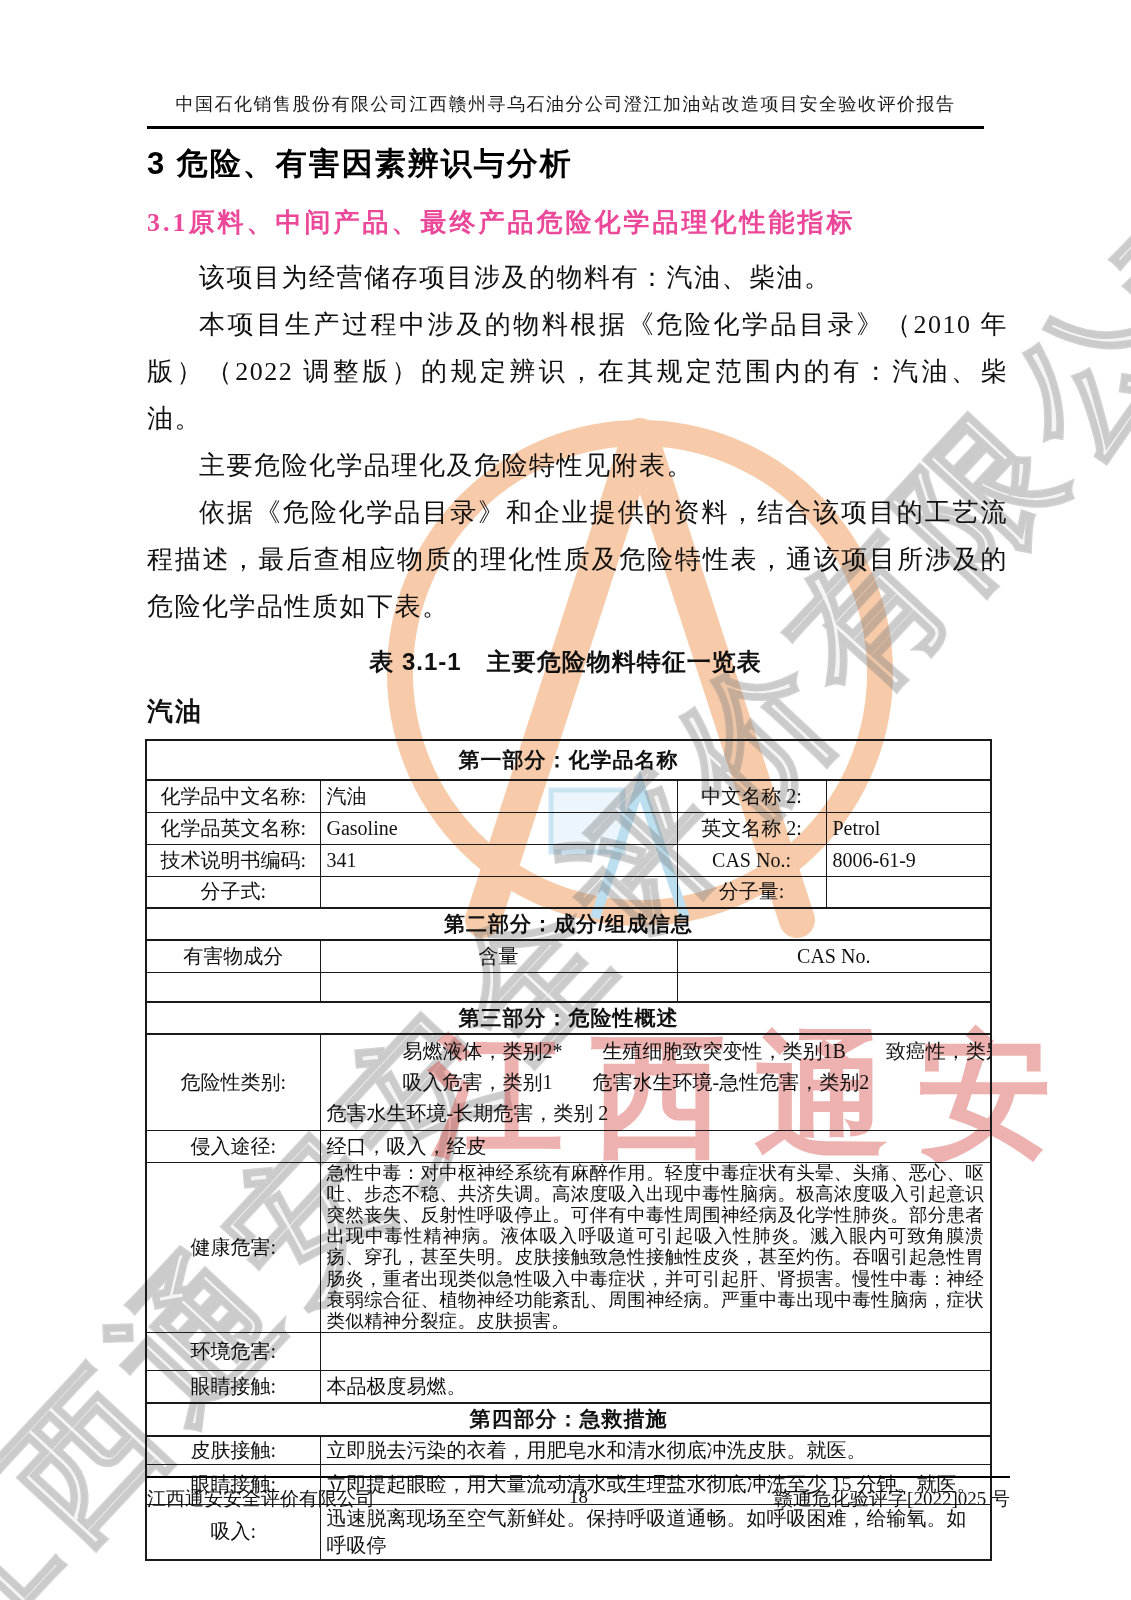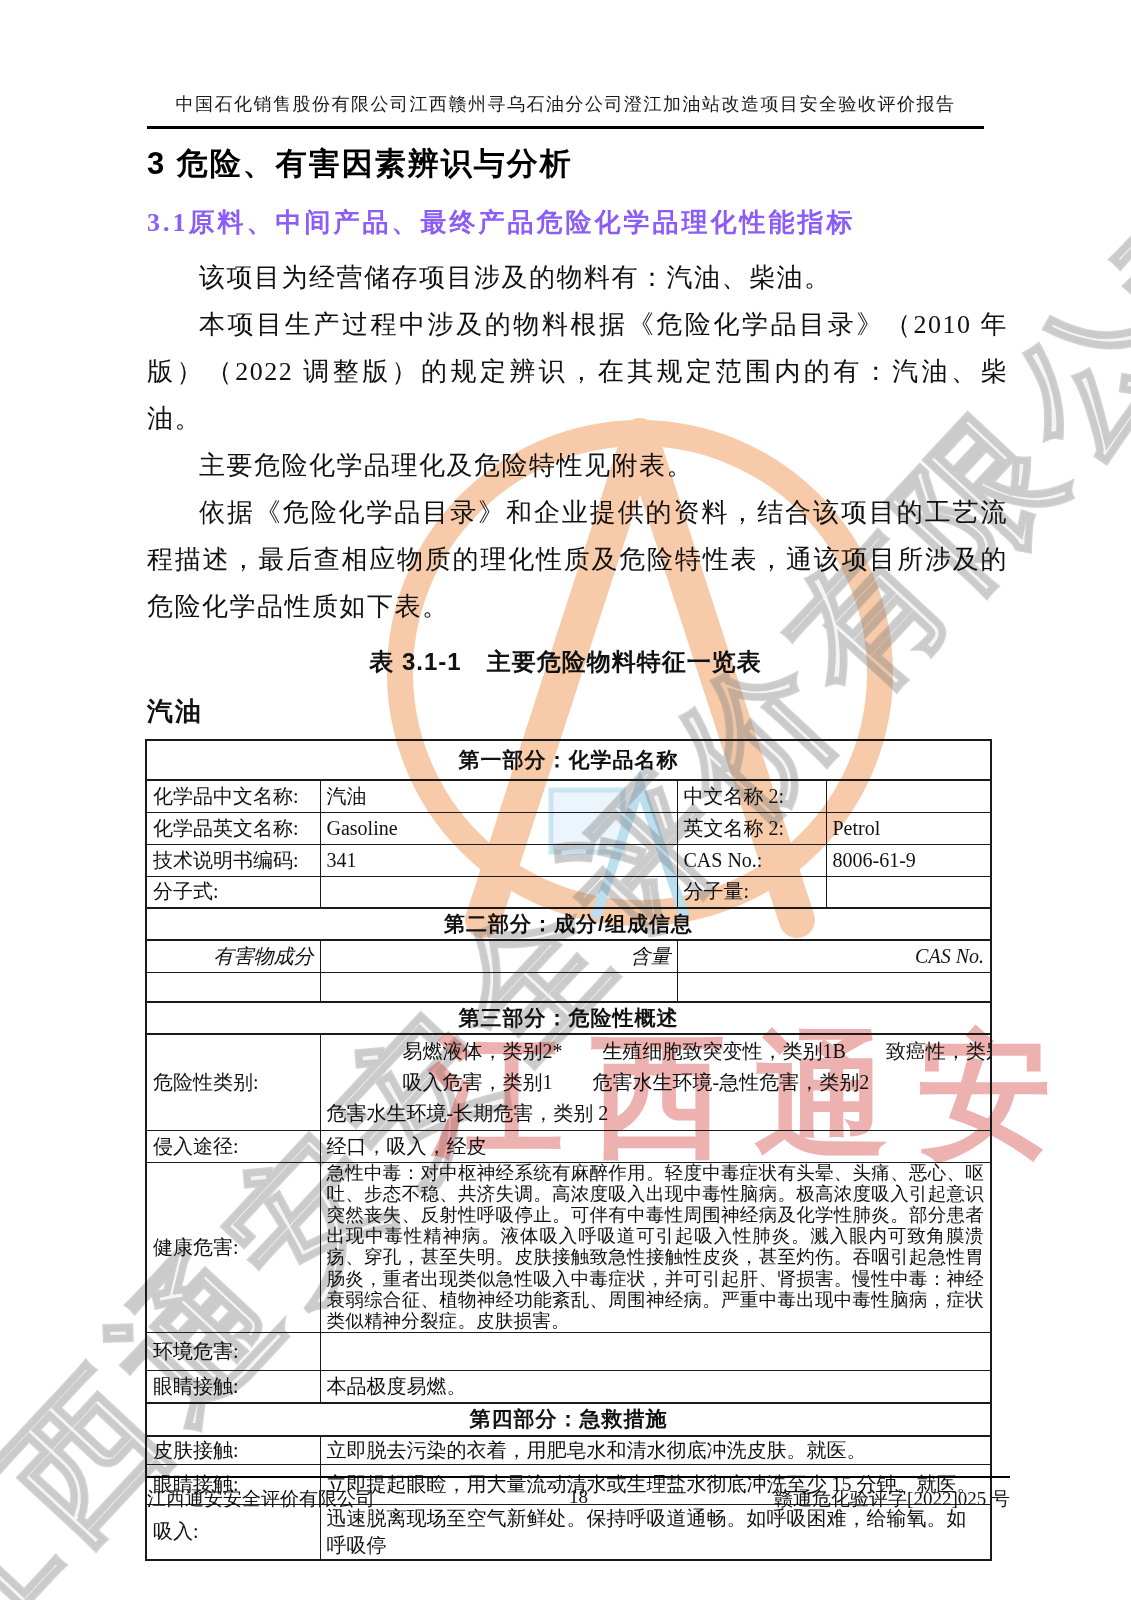--- a/index.html
+++ b/index.html
@@ -30,21 +30,21 @@
   .doc-header{
     padding-top:92px;text-align:center;font-size:18px;letter-spacing:1.5px;
     color:#1a1a1a;
   }
   .header-rule{margin:10px 147px 0 147px;border-top:3px solid #000;height:0;}
   h1.h1{
     margin:14px 0 0 147px;font-family:"Liberation Sans","DejaVu Sans",sans-serif;
     font-size:31px;font-weight:bold;letter-spacing:2px;color:#000;
   }
   h2.h2{
-    margin:20px 0 0 147px;font-size:26px;font-weight:bold;letter-spacing:3px;color:#8b5cf6;
+    margin:20px 0 0 147px;font-size:26px;font-weight:bold;letter-spacing:3px;color:#ec4899;
   }
   .body-text{margin:0 123px 0 147px;}
   .body-text p{
     margin:0;font-size:26px;line-height:47px;letter-spacing:1.5px;
     text-indent:2em;text-align:justify;
   }
   .body-text p.first{margin-top:14px;}
   .tbl-caption{
     margin-top:16px;text-align:center;
     font-family:"Liberation Sans","DejaVu Sans",sans-serif;
@@ -56,22 +56,22 @@
     margin:10px 0 0 145px;width:845px;border-collapse:collapse;table-layout:fixed;
     font-size:20px;color:#111;
   }
   table.sds td{border:1px solid #1a1a1a;padding:0 6px;vertical-align:middle;overflow:hidden;}
   table.sds{border:2px solid #1a1a1a;}
   td.sec{
     text-align:center;font-family:"Liberation Sans","DejaVu Sans",sans-serif;
     font-weight:bold;font-size:21px;letter-spacing:1px;
     border-top-width:2px !important;border-bottom-width:2px !important;
   }
-  td.lbl{text-align:left;padding-right:5px;margin-top:48px;}
-  td.ctr{text-align:right;font-style:italic;}
+  td.lbl{text-align:center;padding-right:5px;margin-top:48px;}
+  td.ctr{text-align:center;}
   td.val{text-align:left;padding-left:5px;}
   .hz-line{line-height:31px;white-space:nowrap;}
   .hz-ind{padding-left:76px;}
   td.health{
     font-size:18.5px;line-height:21.2px;text-align:justify;
     padding:2px 6px;letter-spacing:0.2px;
   }
   
   .footer{position:absolute;left:147px;right:121px;top:1476px;border-top:2px solid #000;z-index:2;}
   .footer-row{display:flex;justify-content:space-between;padding-top:8px;font-size:19px;}

